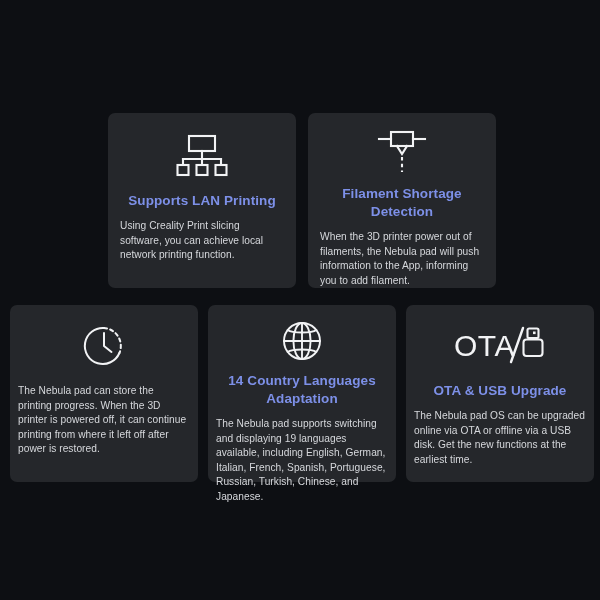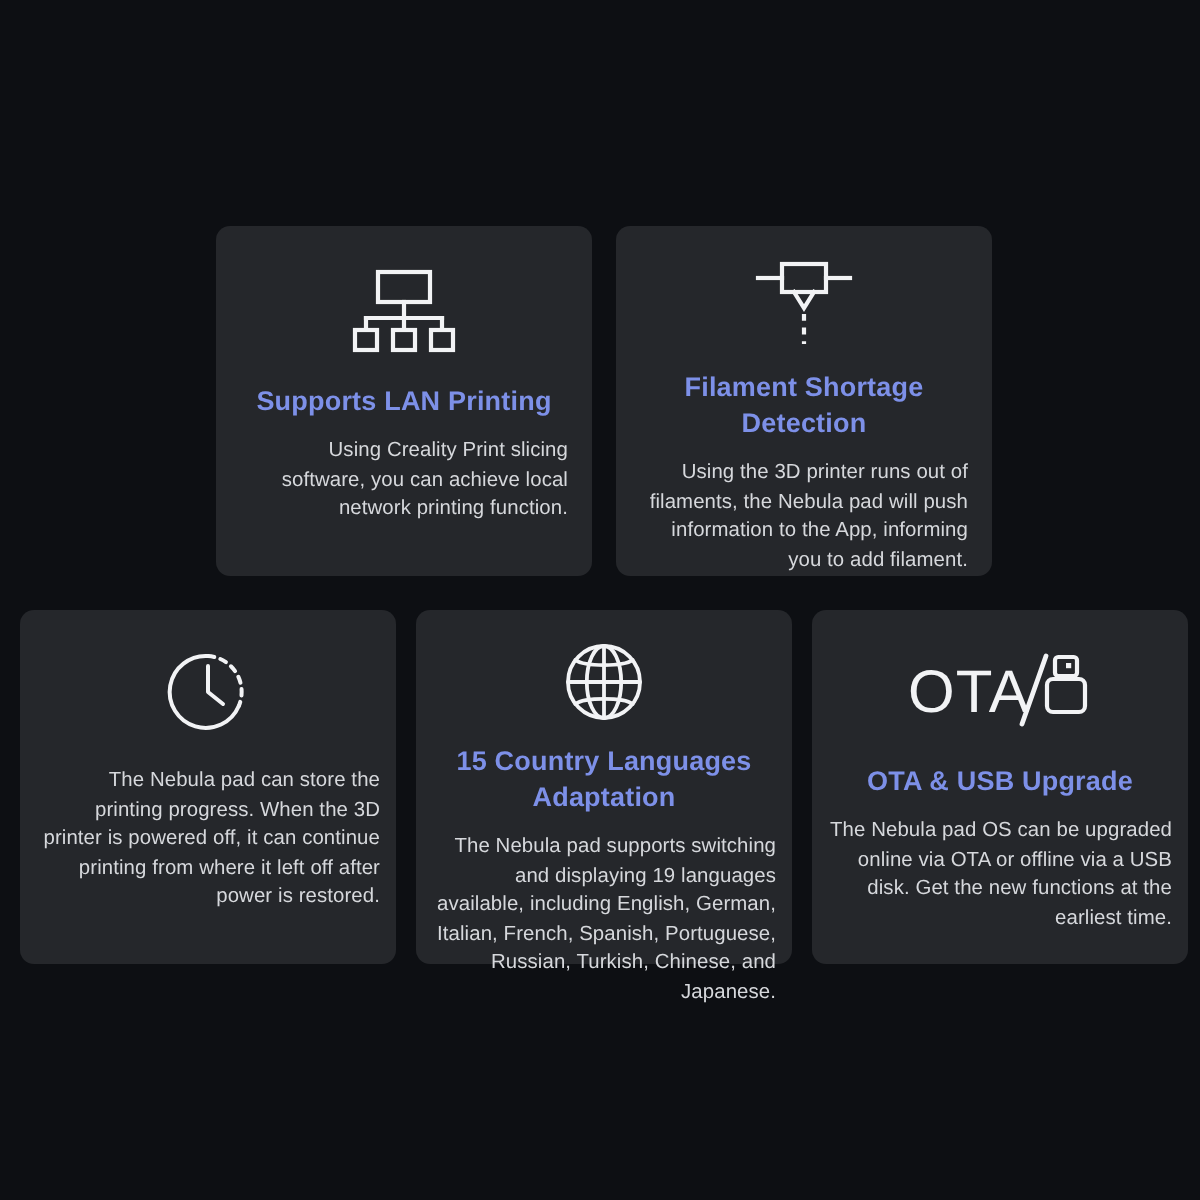--- a/index.html
+++ b/index.html
@@ -69,21 +69,21 @@
     text-align: center;
     padding: 0 8px;
     margin-top: 7px;
     letter-spacing: 0.1px;
   }
 
   .card-body {
     color: #d6d8dc;
     font-size: 10.2px;
     line-height: 14.5px;
-    text-align: right;
+    text-align: left;
     padding: 0 12px;
     margin-top: 9px;
     letter-spacing: 0.05px;
   }
   .card.r2 .card-body { padding: 0 8px; }
 
   .ota-text {
     fill: #f2f3f5;
     font-family: "Liberation Sans", sans-serif;
     font-size: 30px;
@@ -115,21 +115,21 @@
     <div class="icon-wrap">
       <svg width="52" height="50" viewBox="0 0 52 50" fill="none" stroke="#f2f3f5" stroke-width="2.1" stroke-linecap="square" stroke-linejoin="miter">
         <rect x="15" y="4" width="22" height="14"></rect>
         <path d="M3 11 L15 11"></path>
         <path d="M37 11 L49 11"></path>
         <path d="M21 18 L26 26 L31 18"></path>
         <path d="M26 29 L26 44" stroke-dasharray="3.4 3.4" stroke-linecap="butt"></path>
       </svg>
     </div>
     <div class="card-title">Filament Shortage Detection</div>
-    <div class="card-body">Using the 3D printer runs out of filaments, the Nebula pad will push information to the App, informing you to add filament.</div>
+    <div class="card-body">When the 3D printer power out of filaments, the Nebula pad will push information to the App, informing you to add filament.</div>
   </div>
 
   <div class="card r2 c1r2">
     <div class="icon-wrap">
       <svg width="48" height="48" viewBox="0 0 48 48" fill="none" stroke="#f2f3f5" stroke-width="2" stroke-linecap="round" stroke-linejoin="round">
 
         <path d="M 39.4 31 A 18 18 0 1 1 24 6"></path>
 
         <path d="M 24 6 A 18 18 0 0 1 39.4 31" stroke-dasharray="3.2 3.2"></path>
 
@@ -143,21 +143,21 @@
     <div class="icon-wrap">
       <svg width="48" height="48" viewBox="0 0 48 48" fill="none" stroke="#f2f3f5" stroke-width="1.9" stroke-linecap="round">
         <circle cx="24" cy="24" r="18"></circle>
         <ellipse cx="24" cy="24" rx="8.6" ry="18"></ellipse>
         <path d="M24 6 L24 42"></path>
         <path d="M6 24 L42 24"></path>
         <path d="M9.6 13 C 14.5 16.4, 33.5 16.4, 38.4 13"></path>
         <path d="M9.6 35 C 14.5 31.6, 33.5 31.6, 38.4 35"></path>
       </svg>
     </div>
-    <div class="card-title">15 Country Languages Adaptation</div>
+    <div class="card-title">14 Country Languages Adaptation</div>
     <div class="card-body">The Nebula pad supports switching and displaying 19 languages available, including English, German, Italian, French, Spanish, Portuguese, Russian, Turkish, Chinese, and Japanese.</div>
   </div>
 
   <div class="card r2 c3r2">
     <div class="icon-wrap">
       <svg width="92" height="44" viewBox="0 0 92 44" fill="none">
         <text class="ota-text" x="0" y="32">OTA</text>
         <path d="M57 38 L69 4" stroke="#f2f3f5" stroke-width="2.4" stroke-linecap="round"></path>
 
         <rect x="73.5" y="4.5" width="11" height="9.5" rx="1.6" stroke="#f2f3f5" stroke-width="2.1" fill="none"></rect>

